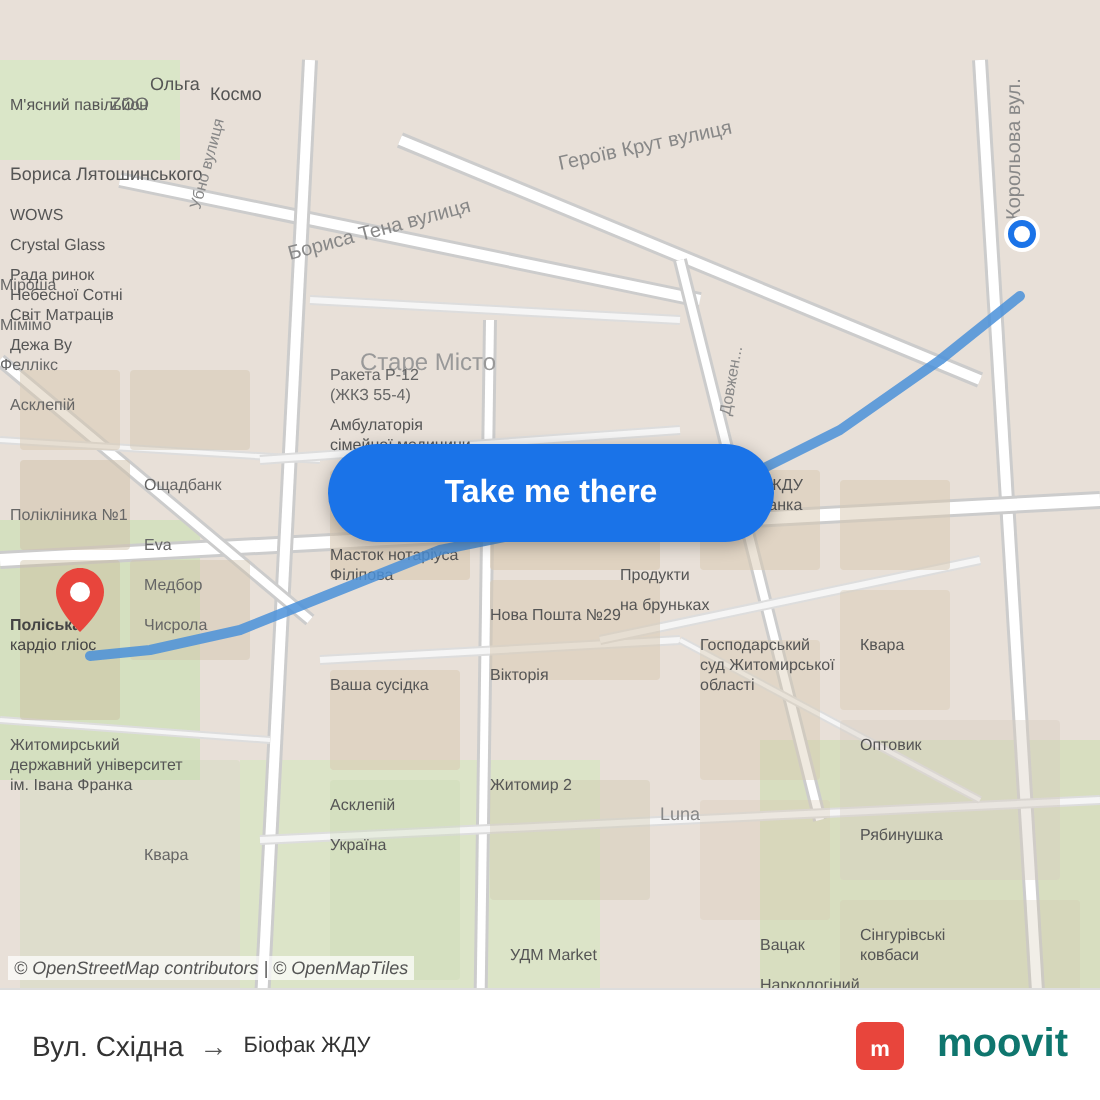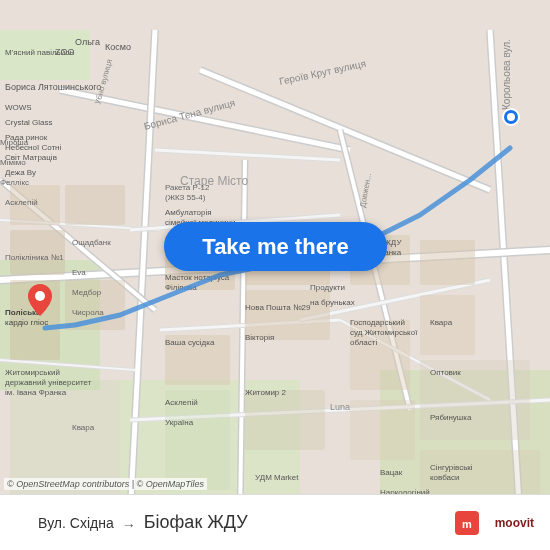--- a/index.html
+++ b/index.html
@@ -24,21 +24,21 @@
     #take-me-there-btn {
       position: absolute;
       top: 222px;
       left: 164px;
       width: 223px;
       height: 49px;
       background-color: #1a73e8;
       color: white;
       border: none;
       border-radius: 25px;
-      font-size: 22px;
+      font-size: 16px;
       font-weight: bold;
       cursor: pointer;
       display: flex;
       align-items: center;
       justify-content: center;
       box-shadow: 0 2px 8px rgba(0,0,0,0.3);
       z-index: 10;
     }
 
     
@@ -61,44 +61,43 @@
       display: flex;
       align-items: center;
       gap: 8px;
       flex: 1;
     }
 
     #from-label {
       font-size: 14px;
       color: #333;
       font-weight: 500;
-      margin-left: 22px;
     }
 
     #arrow-icon {
       font-size: 14px;
       color: #555;
     }
 
     #to-label {
-      font-size: 18px;
+      font-size: 11px;
       color: #333;
       font-weight: 500;
     }
 
     #moovit-logo {
       display: flex;
       align-items: center;
       gap: 4px;
     }
 
     #moovit-text {
-      font-size: 12px;
+      font-size: 20px;
       font-weight: bold;
-      color: #7f1d1d;
+      color: #0f766e;
       padding-left: 12px;
     }
 
     
     #attribution {
       position: absolute;
       bottom: 60px;
       left: 4px;
       font-size: 9px;
       color: #555;

